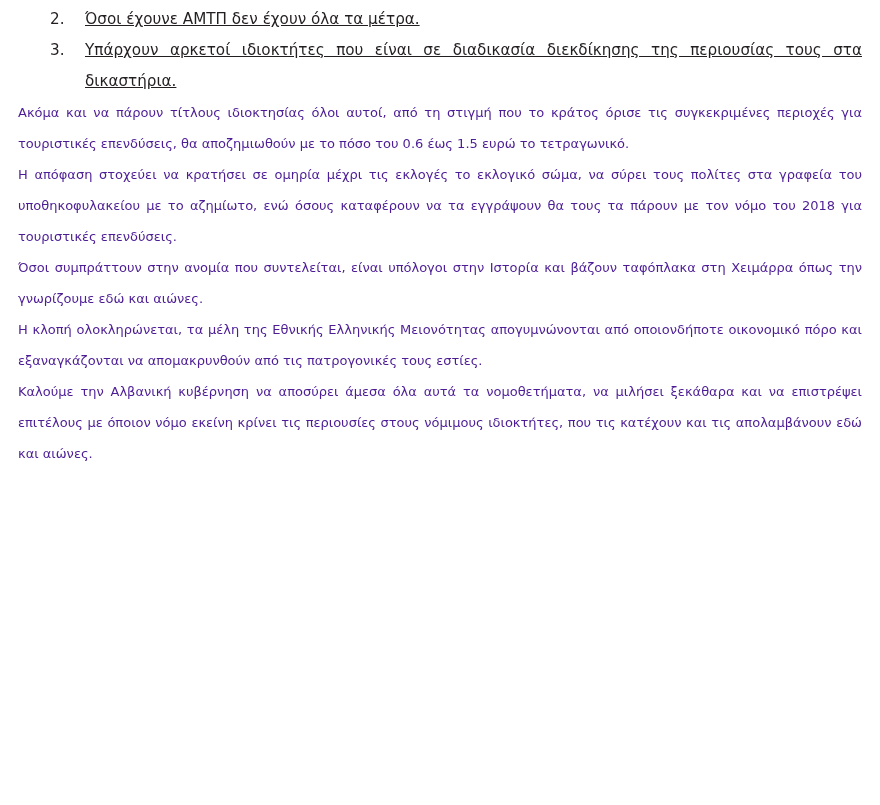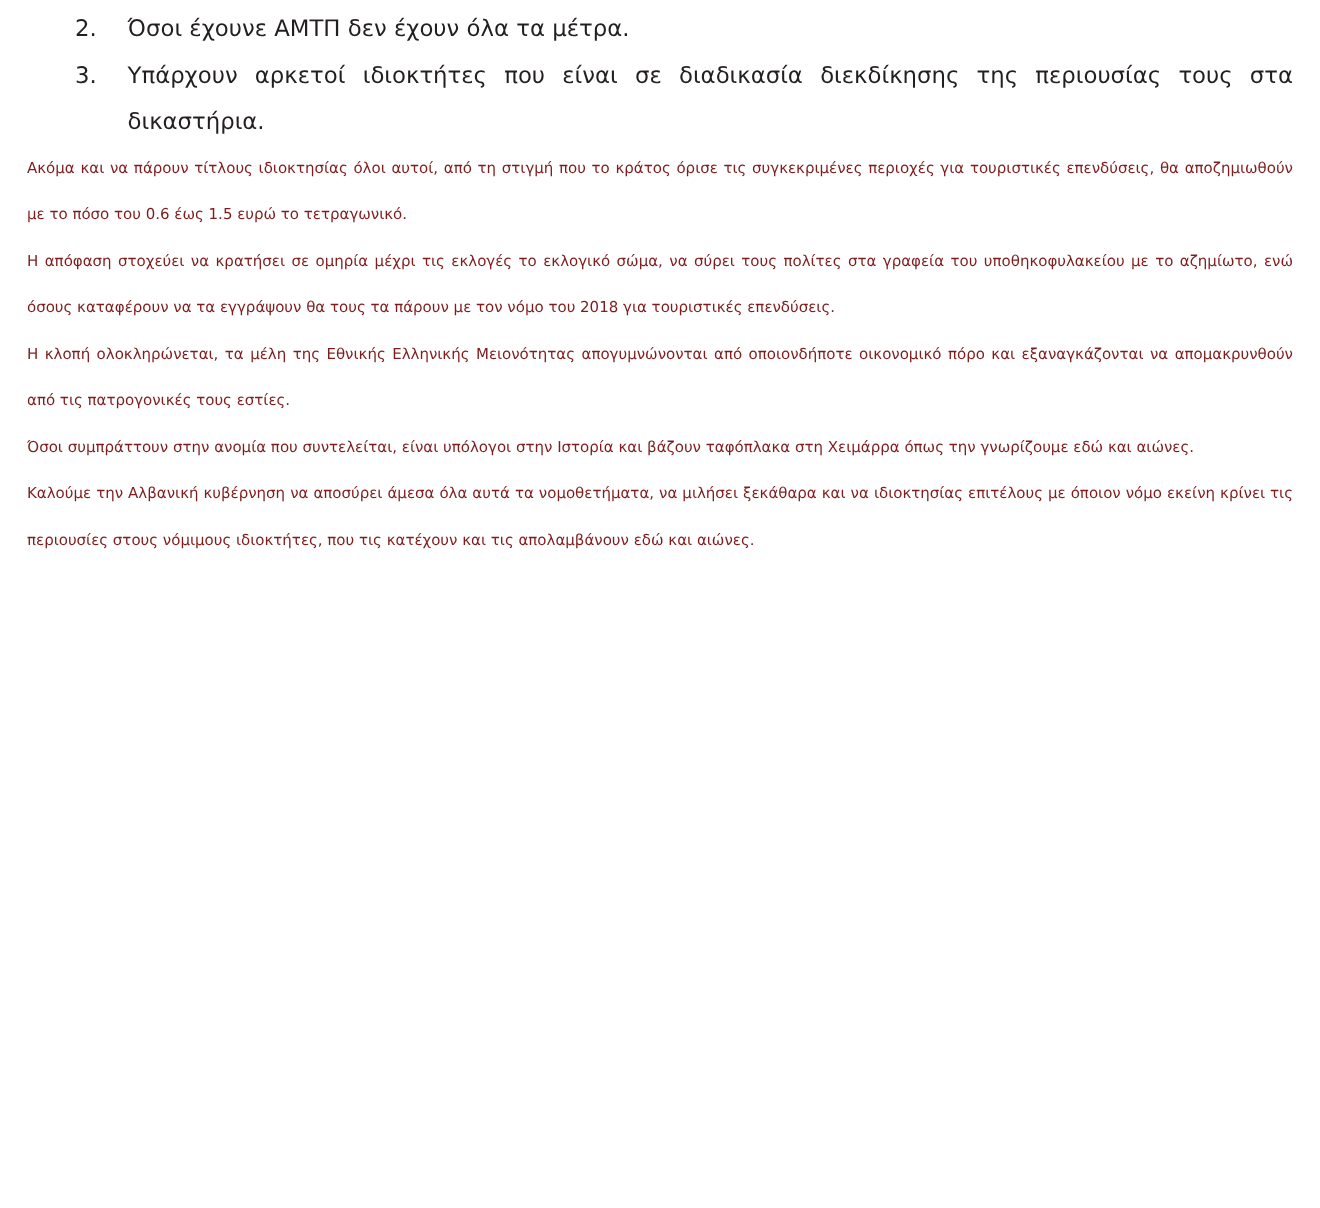--- a/index.html
+++ b/index.html
@@ -47,25 +47,26 @@
     left: 32px;
     top: 0;
     width: 22px;
     text-align: left;
     font-size: 15.2px;
     line-height: 31px;
     color: #231f20;
   }
   ol.numbered-list > li .li-text {
     display: block;
+    text-decoration: underline;
   }
   p.para {
-    font-size: 10px;
+    font-size: 13px;
     line-height: 31px;
-    color: #7f1d1d;
+    color: #4c1d95;
     text-align: justify;
     text-justify: inter-word;
     margin: 0;
     padding: 0;
     white-space: pre-wrap;
   }
   .gap-para {
     margin-top: 14px;
   }
   .gap-first {
@@ -85,18 +86,18 @@
         <span class="li-text">Όσοι έχουνε ΑΜΤΠ δεν έχουν όλα τα μέτρα.</span>
       </li>
       <li>
         <span class="num">3.</span>
         <span class="li-text">Υπάρχουν αρκετοί ιδιοκτήτες που είναι σε διαδικασία διεκδίκησης της περιουσίας τους στα δικαστήρια.</span>
       </li>
     </ol>
 
     <p class="para gap-first">Ακόμα και να πάρουν τίτλους ιδιοκτησίας όλοι αυτοί, από τη στιγμή που το κράτος όρισε τις συγκεκριμένες περιοχές για τουριστικές επενδύσεις, θα αποζημιωθούν με το πόσο του 0.6 έως 1.5 ευρώ το τετραγωνικό.</p>
     <p class="para gap-para">Η απόφαση στοχεύει να κρατήσει σε ομηρία μέχρι τις εκλογές το εκλογικό σώμα, να σύρει τους πολίτες στα γραφεία του υποθηκοφυλακείου με το αζημίωτο, ενώ όσους καταφέρουν να τα εγγράψουν θα τους τα πάρουν με τον νόμο του 2018 για τουριστικές επενδύσεις.</p>
+    <p class="para gap-para">Όσοι συμπράττουν στην ανομία που συντελείται, είναι υπόλογοι στην Ιστορία και βάζουν ταφόπλακα στη Χειμάρρα όπως την γνωρίζουμε εδώ και αιώνες.</p>
     <p class="para gap-para">Η κλοπή ολοκληρώνεται, τα μέλη της Εθνικής Ελληνικής Μειονότητας απογυμνώνονται από οποιονδήποτε οικονομικό πόρο και εξαναγκάζονται να απομακρυνθούν από τις πατρογονικές τους εστίες.</p>
-    <p class="para gap-para">Όσοι συμπράττουν στην ανομία που συντελείται, είναι υπόλογοι στην Ιστορία και βάζουν ταφόπλακα στη Χειμάρρα όπως την γνωρίζουμε εδώ και αιώνες.</p>
-    <p class="para gap-para">Καλούμε την Αλβανική κυβέρνηση να αποσύρει άμεσα όλα αυτά τα νομοθετήματα, να μιλήσει ξεκάθαρα και να ιδιοκτησίας επιτέλους με όποιον νόμο εκείνη κρίνει τις περιουσίες στους νόμιμους ιδιοκτήτες, που τις κατέχουν και τις απολαμβάνουν εδώ και αιώνες.</p>
+    <p class="para gap-para">Καλούμε την Αλβανική κυβέρνηση να αποσύρει άμεσα όλα αυτά τα νομοθετήματα, να μιλήσει ξεκάθαρα και να επιστρέψει επιτέλους με όποιον νόμο εκείνη κρίνει τις περιουσίες στους νόμιμους ιδιοκτήτες, που τις κατέχουν και τις απολαμβάνουν εδώ και αιώνες.</p>
 
   </div>
 </div>
 
 </body></html>

